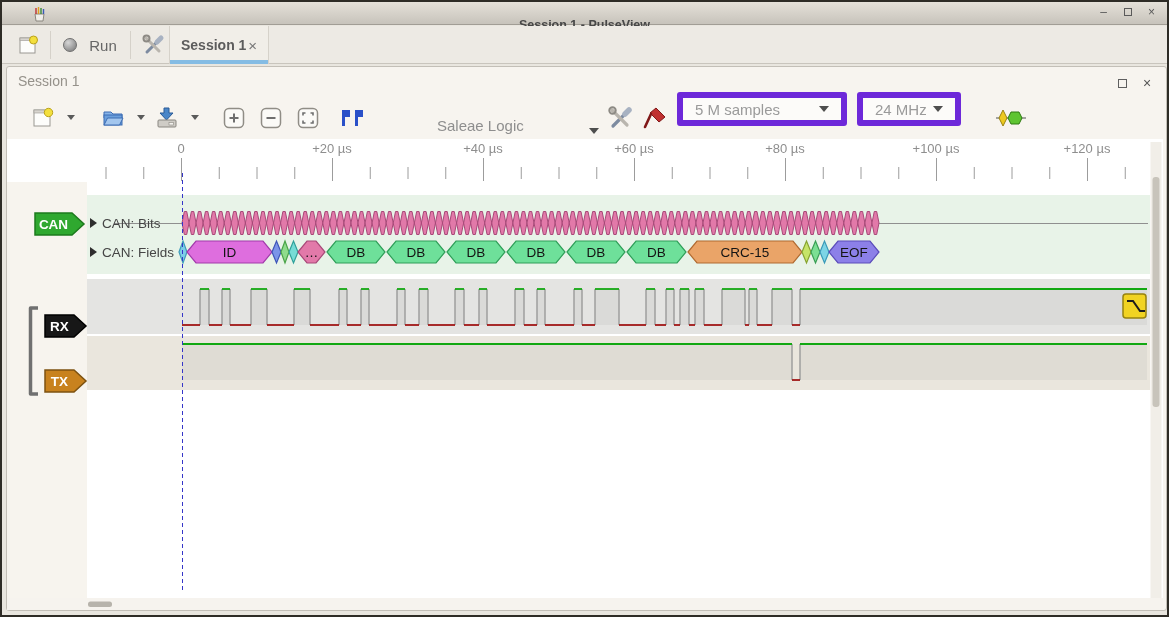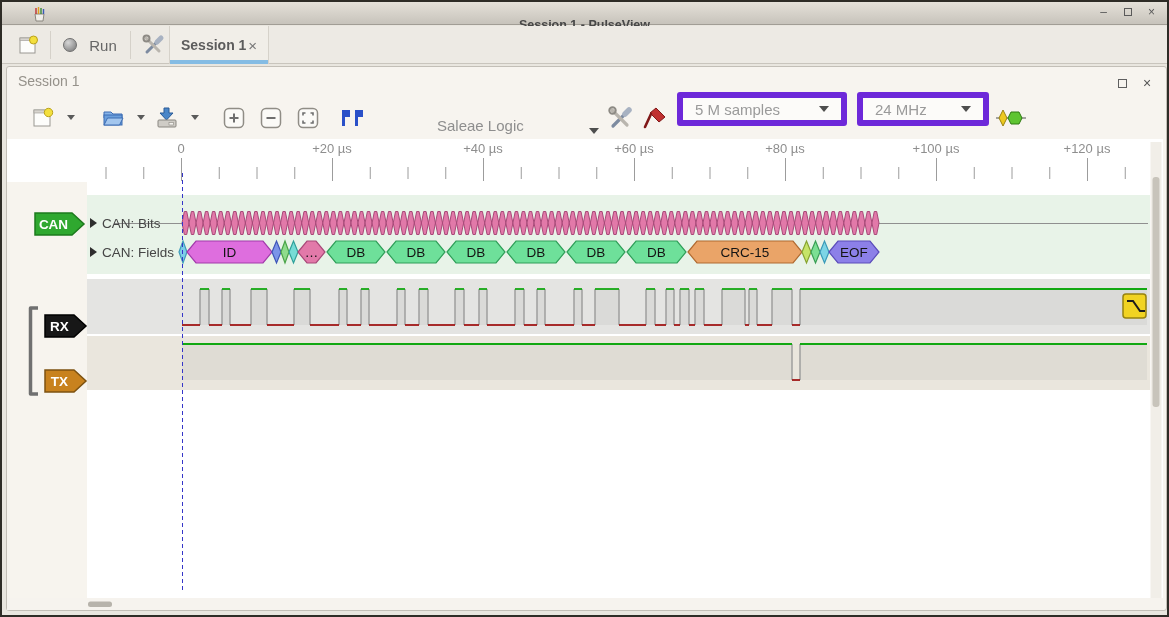--- a/index.html
+++ b/index.html
@@ -172,21 +172,21 @@
     <svg width="26" height="26">
       <polygon points="14,3 23,12 17,17 8,8" fill="#c03030" stroke="#801818"></polygon>
       <line x1="9" y1="9" x2="3" y2="22" stroke="#801818" stroke-width="2.6" stroke-linecap="round"></line>
     </svg>
   </button>
 
   <div class="combo" style="left:675px;width:170px">
     <span>5 M samples</span>
     <span class="caret"></span>
   </div>
-  <div class="combo" style="left:855px;width:132px">
+  <div class="combo" style="left:855px;width:104px">
     <span>24 MHz</span>
     <span class="caret"></span>
   </div>
 
   <button class="flatbtn" style="left:988px;width:42px">
     <svg width="32" height="22">
       <line x1="1" y1="11" x2="31" y2="11" stroke="#6a6a6a" stroke-width="1.2"></line>
       <polygon points="8,3 12,11 8,19 4,11" fill="#ecc91f" stroke="#9a8210"></polygon>
       <polygon points="16,5 24,5 27,11 24,17 16,17 13,11" fill="#5ec431" stroke="#2f7a12"></polygon>
     </svg>

